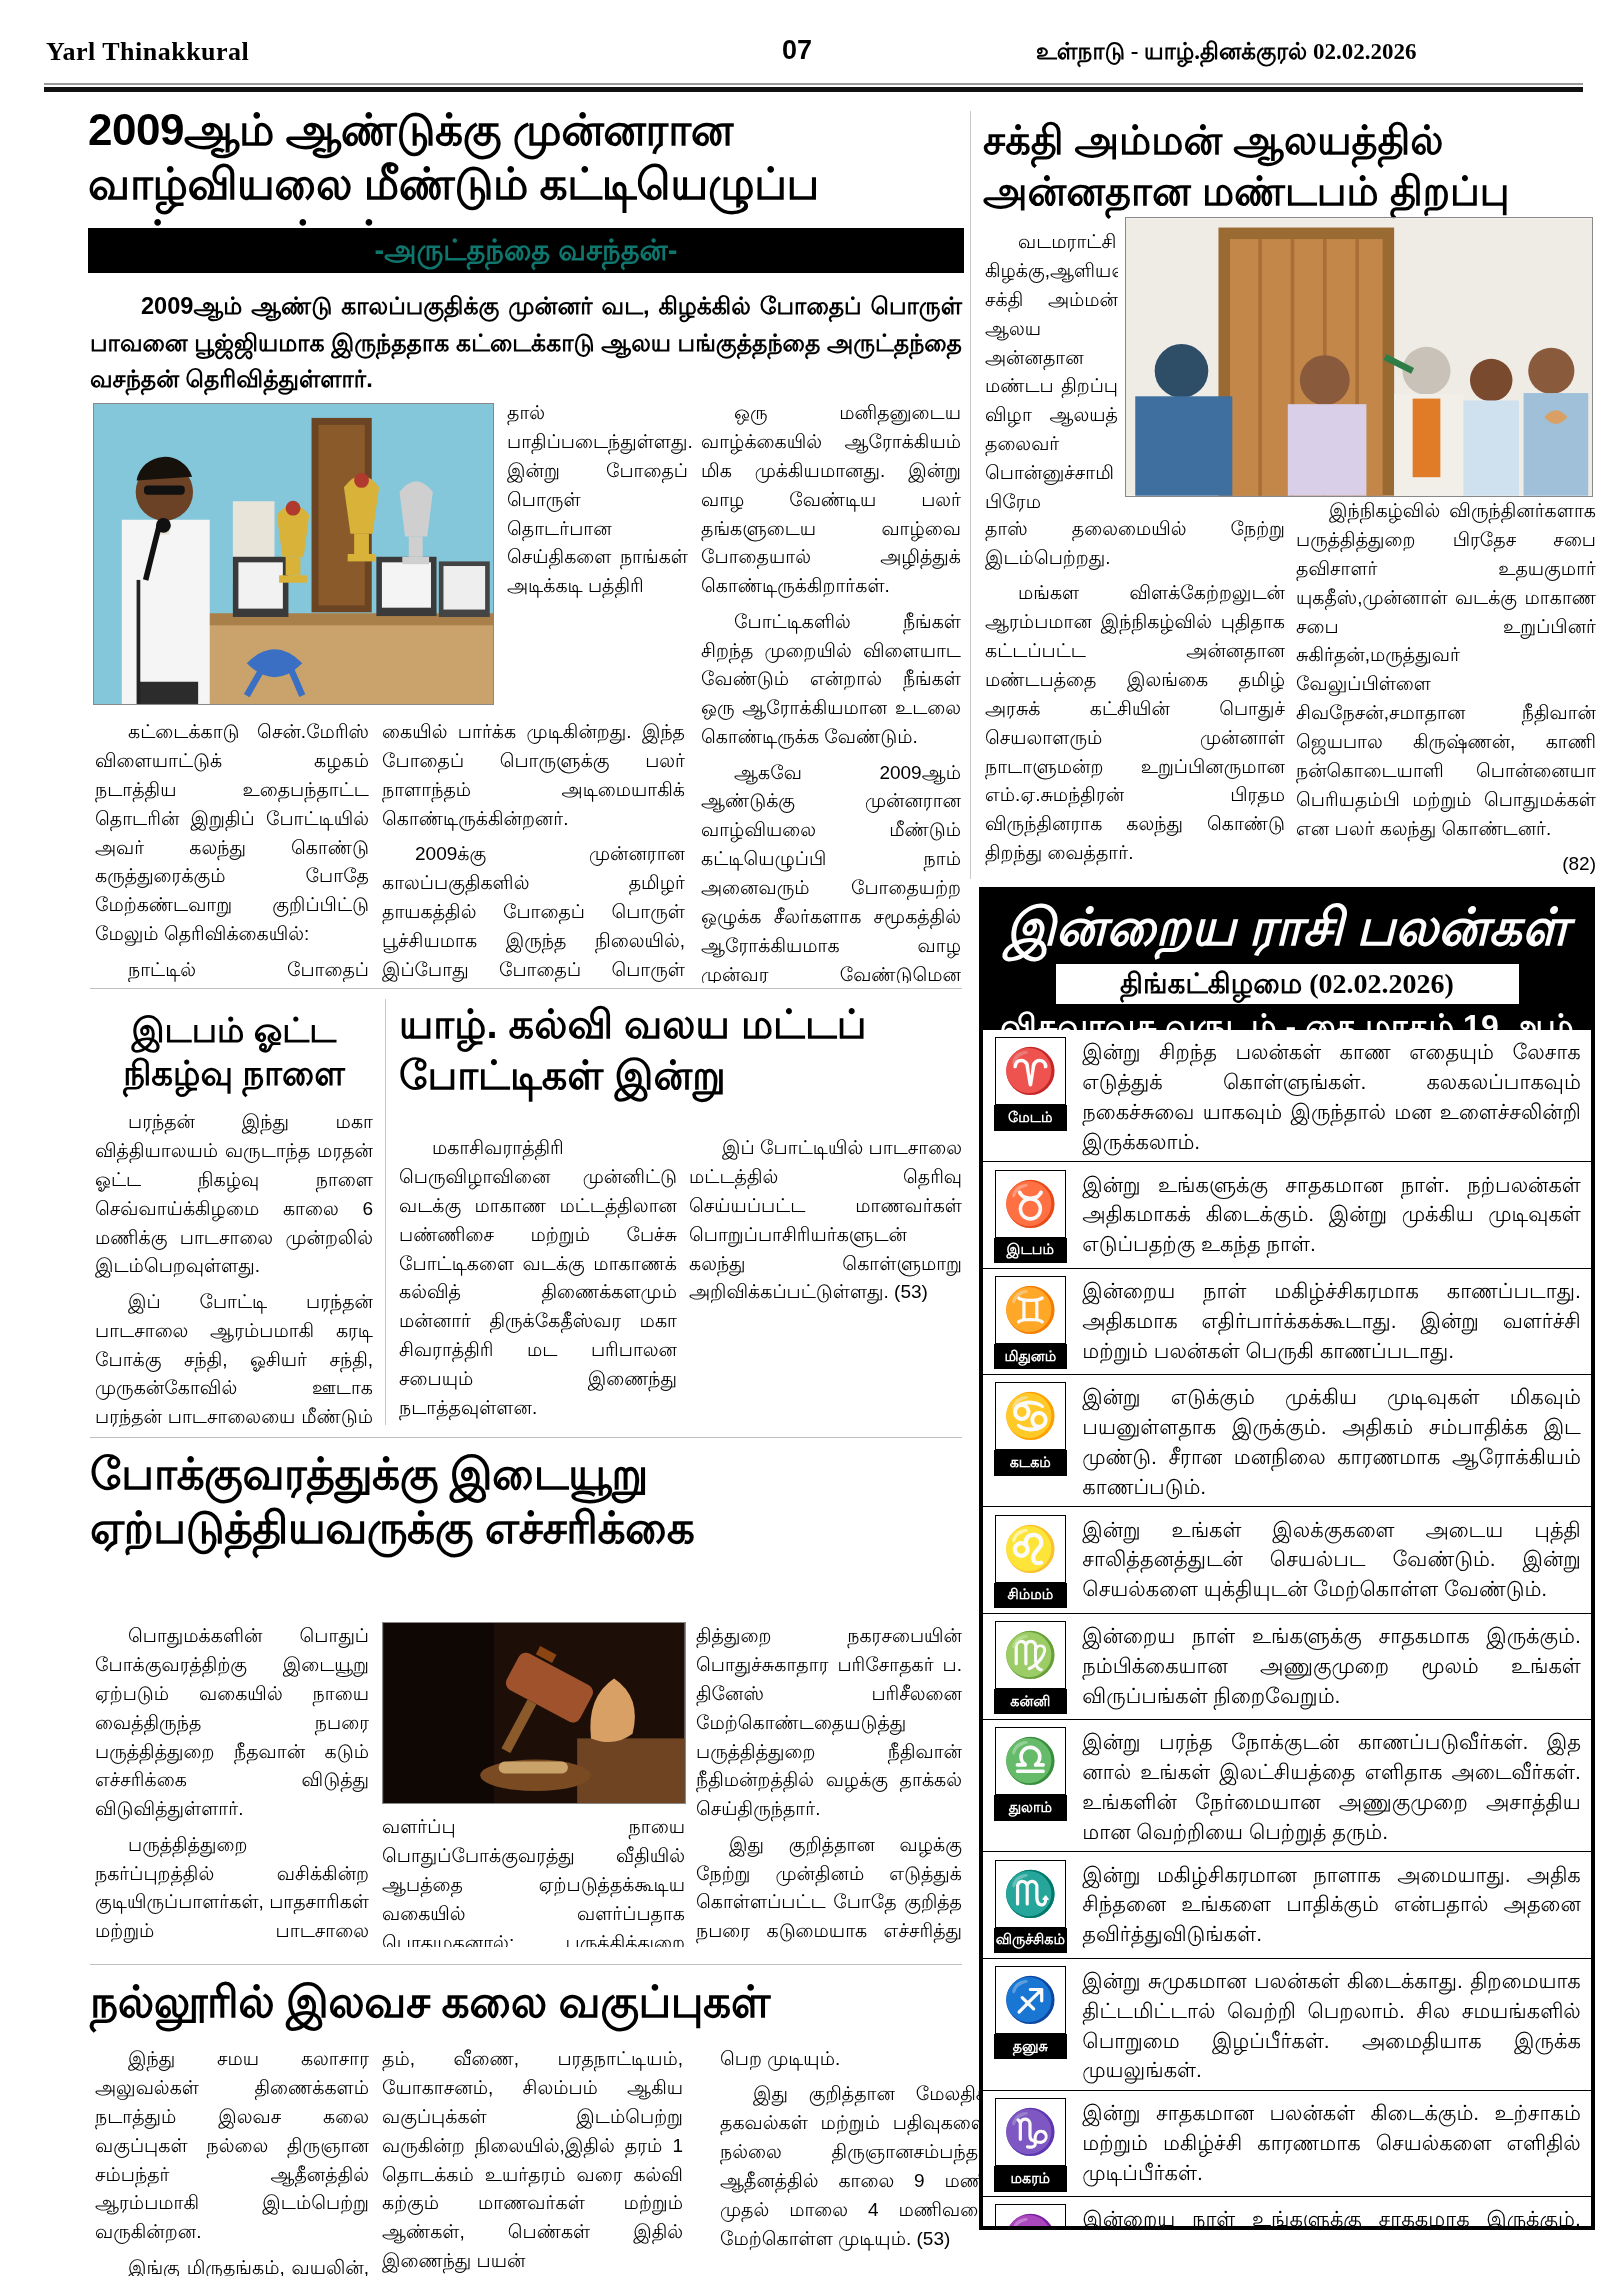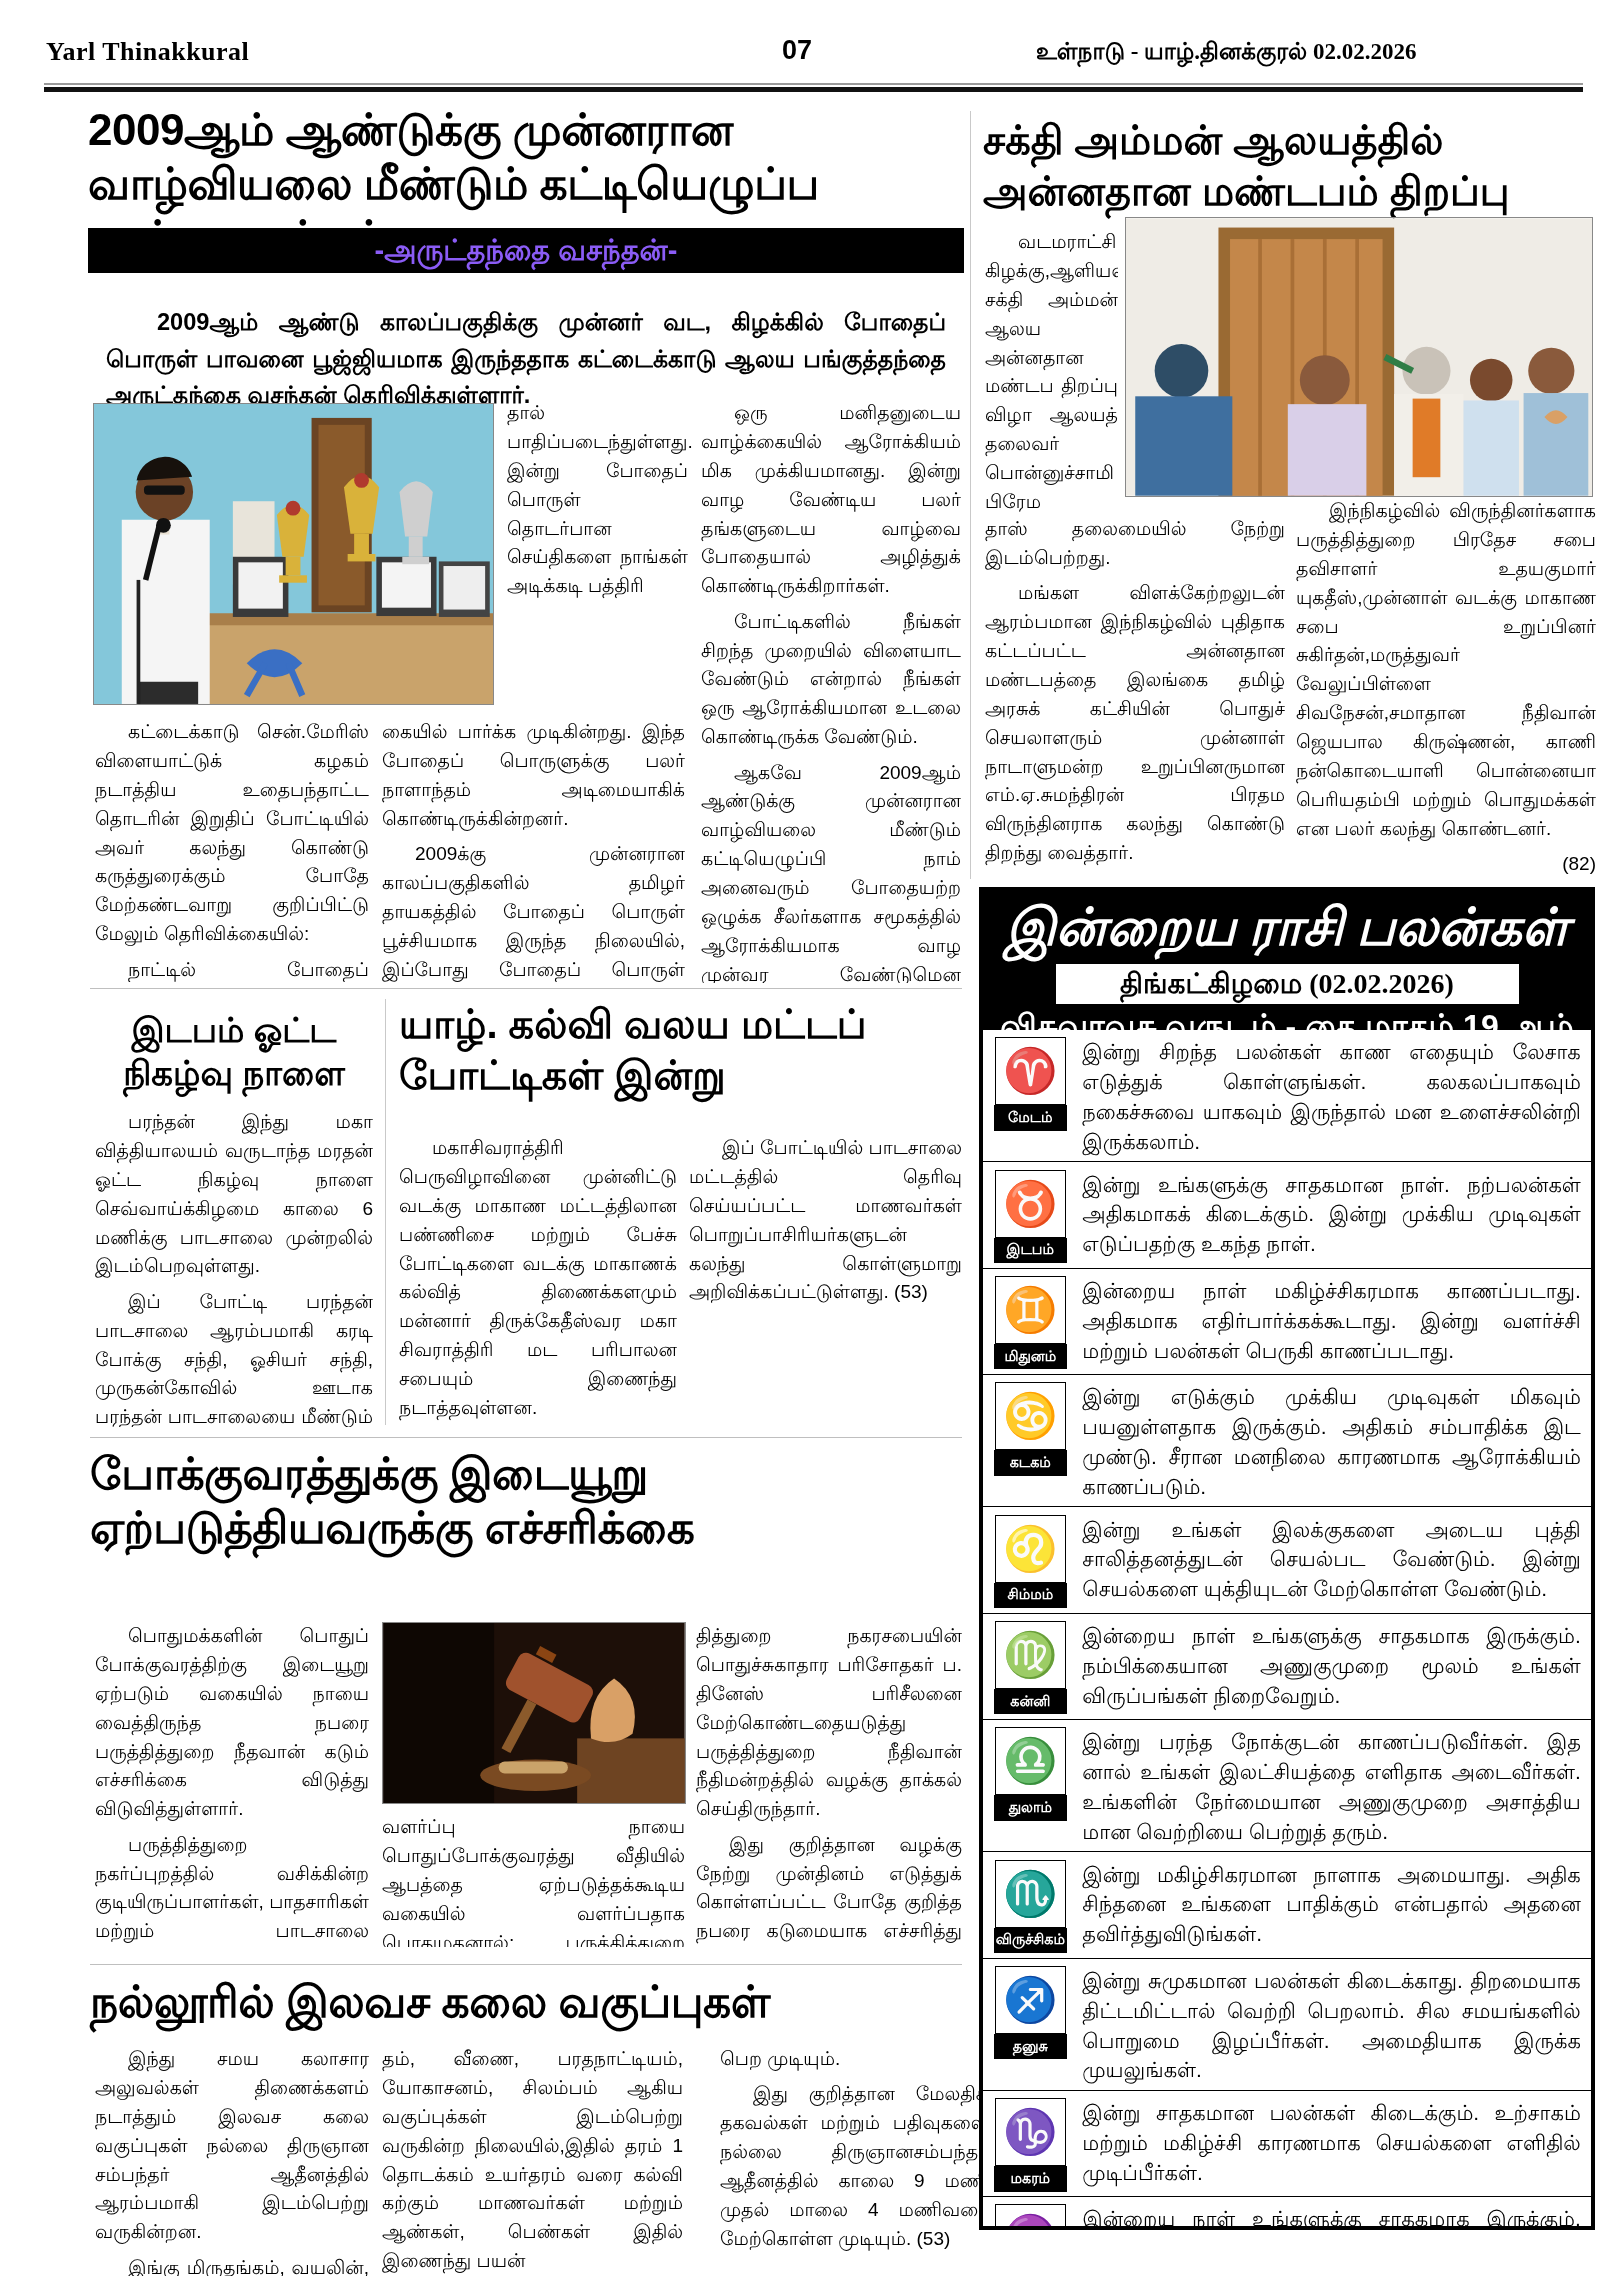--- a/index.html
+++ b/index.html
@@ -12,24 +12,24 @@
   .mast-page{font-size:27px;font-weight:800;text-align:center;}
   .mast-edition{font-size:23px;font-weight:700;}
   .rule-thin{background:#9a9a9a;height:1.9px;}
   .rule-thick{background:#111;height:4.6px;}
   .vrule{background:#c9c9c9;width:1.4px;}
   .hrule{background:#bfbfbf;height:1.4px;}
   
   .h1{font-weight:900;font-size:44px;line-height:1.22;letter-spacing:-0.5px;}
   .h2{font-weight:900;font-size:40px;line-height:1.28;}
   .h3{font-weight:900;font-size:34px;line-height:1.25;text-align:center;}
-  .banner{background:#000;color:#8b5cf6;text-align:center;font-size:29px;font-weight:800;
+  .banner{background:#000;color:#0f766e;text-align:center;font-size:29px;font-weight:800;
           line-height:45px;height:45px;}
   .lead{font-size:23.6px;font-weight:700;line-height:1.55;text-align:justify;}
-  .lead p{margin:16px;text-indent:51px;}
+  .lead p{margin:0;text-indent:51px;}
   
   .body{font-size:19px;line-height:1.52;text-align:justify;}
   .body p{margin:0 0 6.5px 0;text-indent:33px;}
   .body p.noind{text-indent:0;}
   .photo{border:0.5px solid #888;overflow:hidden;}
   
   .astro-box{border:4.6px solid #000;background:#fff;}
   .astro-head{background:#000;color:#fff;text-align:center;height:139px;}
   .astro-title{font-family:"Liberation Serif", serif;font-weight:700;font-size:52px;
                line-height:1.15;padding-top:6.5px;font-style:italic;}

